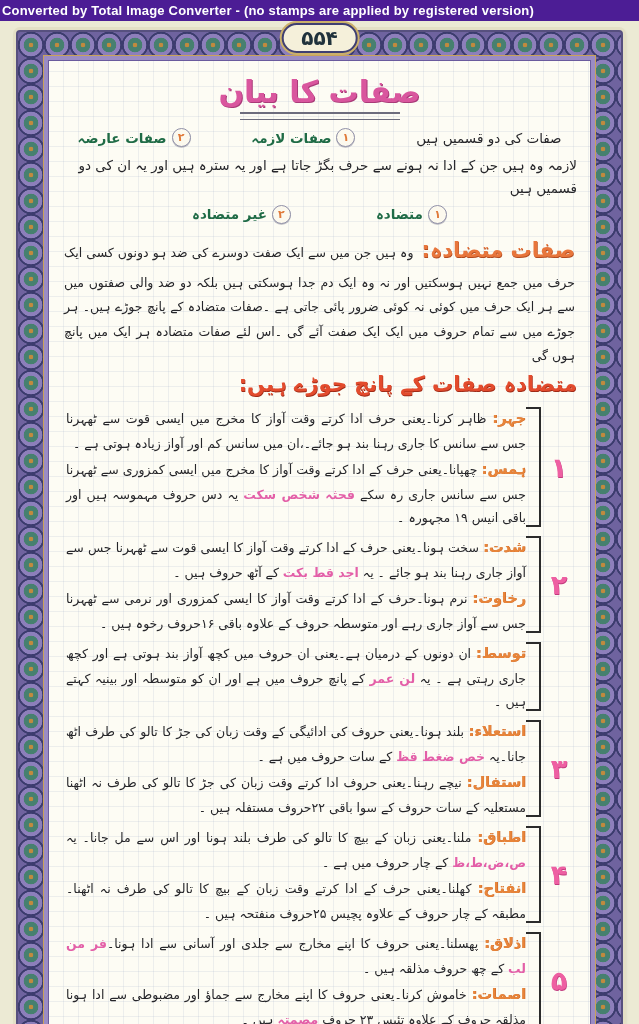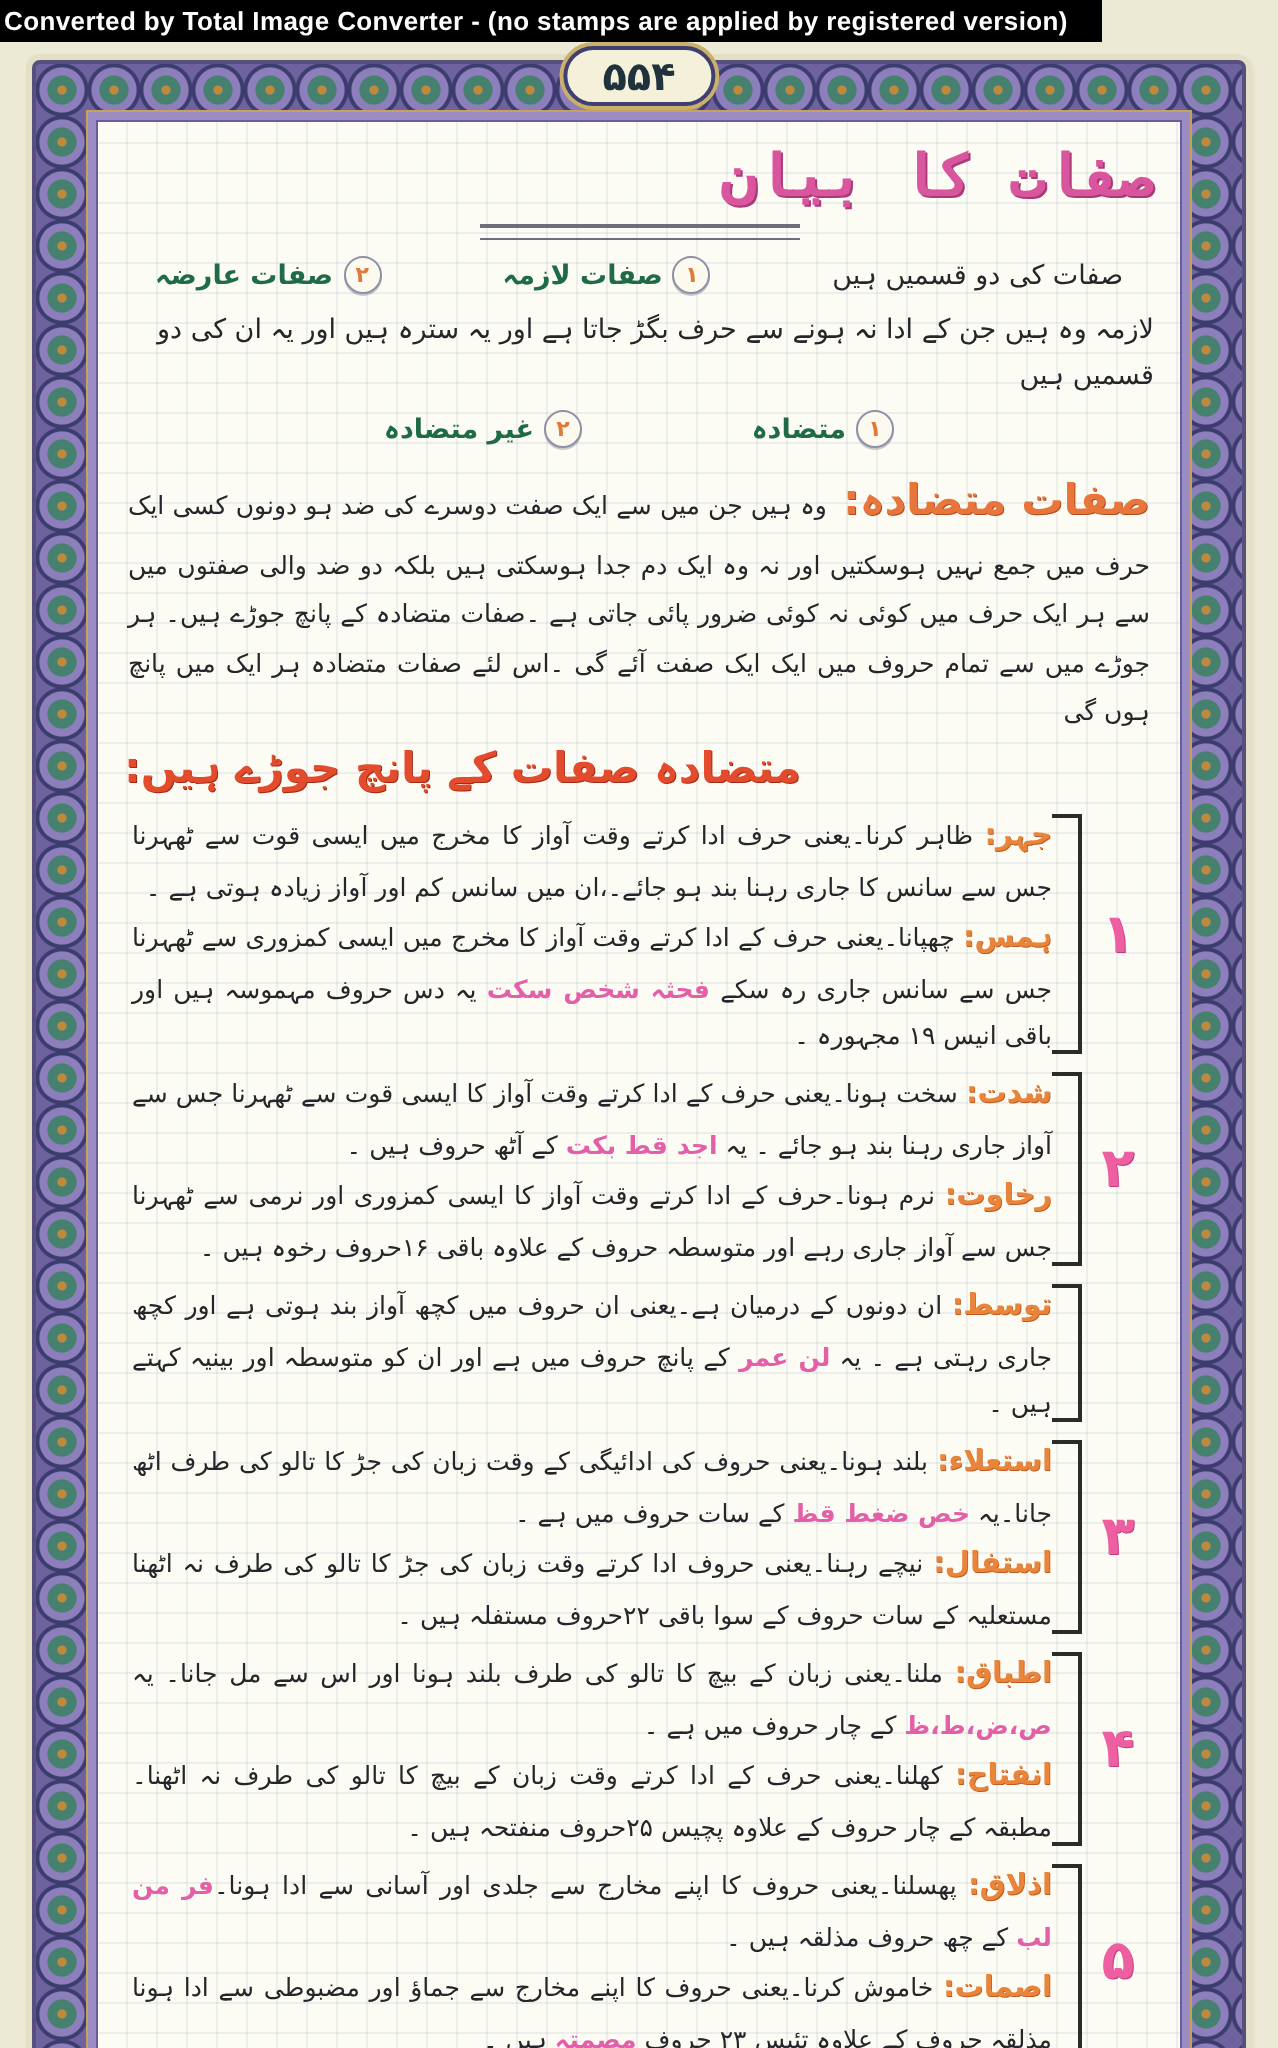--- a/index.html
+++ b/index.html
@@ -3,22 +3,22 @@
 <meta charset="utf-8">
 <style>
   html,body{margin:0;padding:0;}
   body{
     width:639px;height:1024px;overflow:hidden;position:relative;
     background:#ecead4;
     font-family:"DejaVu Sans",sans-serif;
   }
   
   .wm-bar{
-    position:absolute;top:0;left:0;width:551px;height:21px;
-    background:#000000;color:#fff;display:flex;align-items:center;
+    position:absolute;top:0;left:0;width:639px;height:21px;
+    background:#4c1d95;color:#fff;display:flex;align-items:center;
     font-family:"Liberation Sans","DejaVu Sans",sans-serif;
     font-size:13px;font-weight:bold;padding-left:2px;box-sizing:border-box;
     letter-spacing:.2px;white-space:nowrap;
   }
   
   .scan-area{position:absolute;top:30px;left:16px;width:607px;}
   .ornate{
     position:relative;
     padding:24px 26px;
     background-color:#6f639f;
@@ -45,22 +45,22 @@
       repeating-linear-gradient(0deg, rgba(150,165,195,.16) 0 1px, rgba(0,0,0,0) 1px 15px),
       repeating-linear-gradient(90deg, rgba(150,165,195,.16) 0 1px, rgba(0,0,0,0) 1px 15px);
     border:4px solid #9b8cc4;
     box-shadow:inset 0 0 0 1px #6a5b9d, 0 0 0 1px #c9a25a;
     padding:10px 14px 12px 14px;
     direction:rtl;
     color:#26262a;
   }
   
   .title{
-    text-align:right;font-size:30px;font-weight:bold;color:#d9569e;
-    text-shadow:1px 1px 0 #a93a78;margin:2px 0 0 0;line-height:1.3;font-family:Liberation Mono, monospace;
+    text-align:center;font-size:30px;font-weight:bold;color:#d9569e;
+    text-shadow:1px 1px 0 #a93a78;margin:2px 0 0 0;line-height:1.3;
   }
   .title-underline{
     width:160px;margin:1px auto 8px auto;height:5px;
     border-top:2px solid #6d6d7d;border-bottom:1px solid #6d6d7d;
   }
   
   .intro-row1{display:flex;justify-content:space-between;align-items:center;
     width:94%;margin:0 auto;font-size:13.5px;}
   .intro-row2{font-size:13.5px;margin:7px 0 5px 0;line-height:1.7;}
   .intro-row3{display:flex;justify-content:space-around;align-items:center;
@@ -72,21 +72,21 @@
     font-size:11px;font-weight:bold;align-items:center;justify-content:center;
     box-shadow:0 1px 0 rgba(120,120,140,.4);flex:0 0 auto;
   }
   .green-term{color:#1f6b46;font-weight:bold;}
   
   .definition{font-size:12.5px;line-height:1.95;text-align:justify;margin:2px 2px 4px 2px;}
   .def-term{color:#e8763c;font-weight:bold;font-size:21px;
     text-shadow:.5px .5px 0 #b24a1e;margin-left:4px;}
   
   .sec-heading{
-    text-align:left;font-size:21px;font-weight:bold;color:#e34b2d;
+    text-align:right;font-size:21px;font-weight:bold;color:#e34b2d;
     text-shadow:.5px .5px 0 #a02a16;margin:4px 0 8px 0;
   }
   
   .group{display:flex;direction:ltr;align-items:stretch;margin:3px 0;justify-content:center;}
   .group-content{flex:1;direction:rtl;padding-left:4px;}
   .bracket{
     flex:0 0 13px;border-right:2.5px solid #2b2b2b;border-top:2.5px solid #2b2b2b;
     border-bottom:2.5px solid #2b2b2b;margin:3px 0;
   }
   .numcol{

